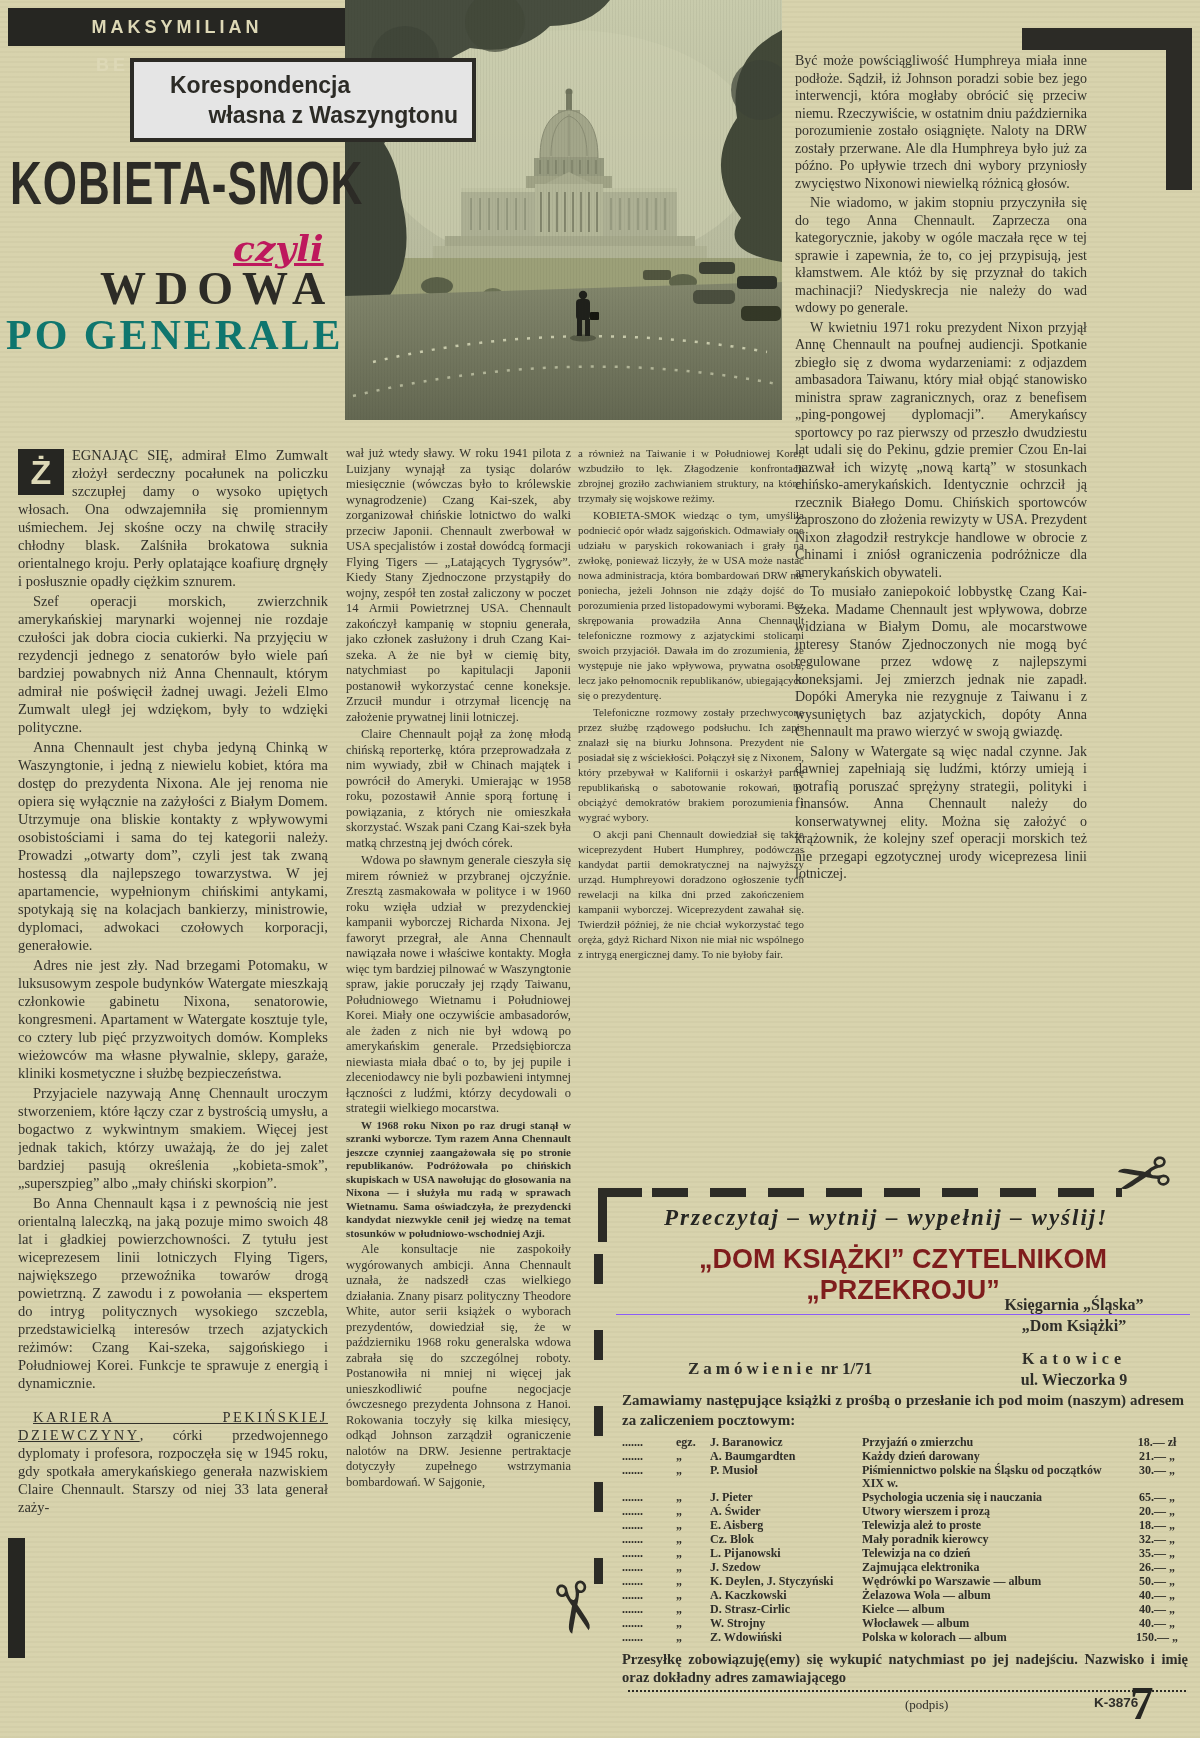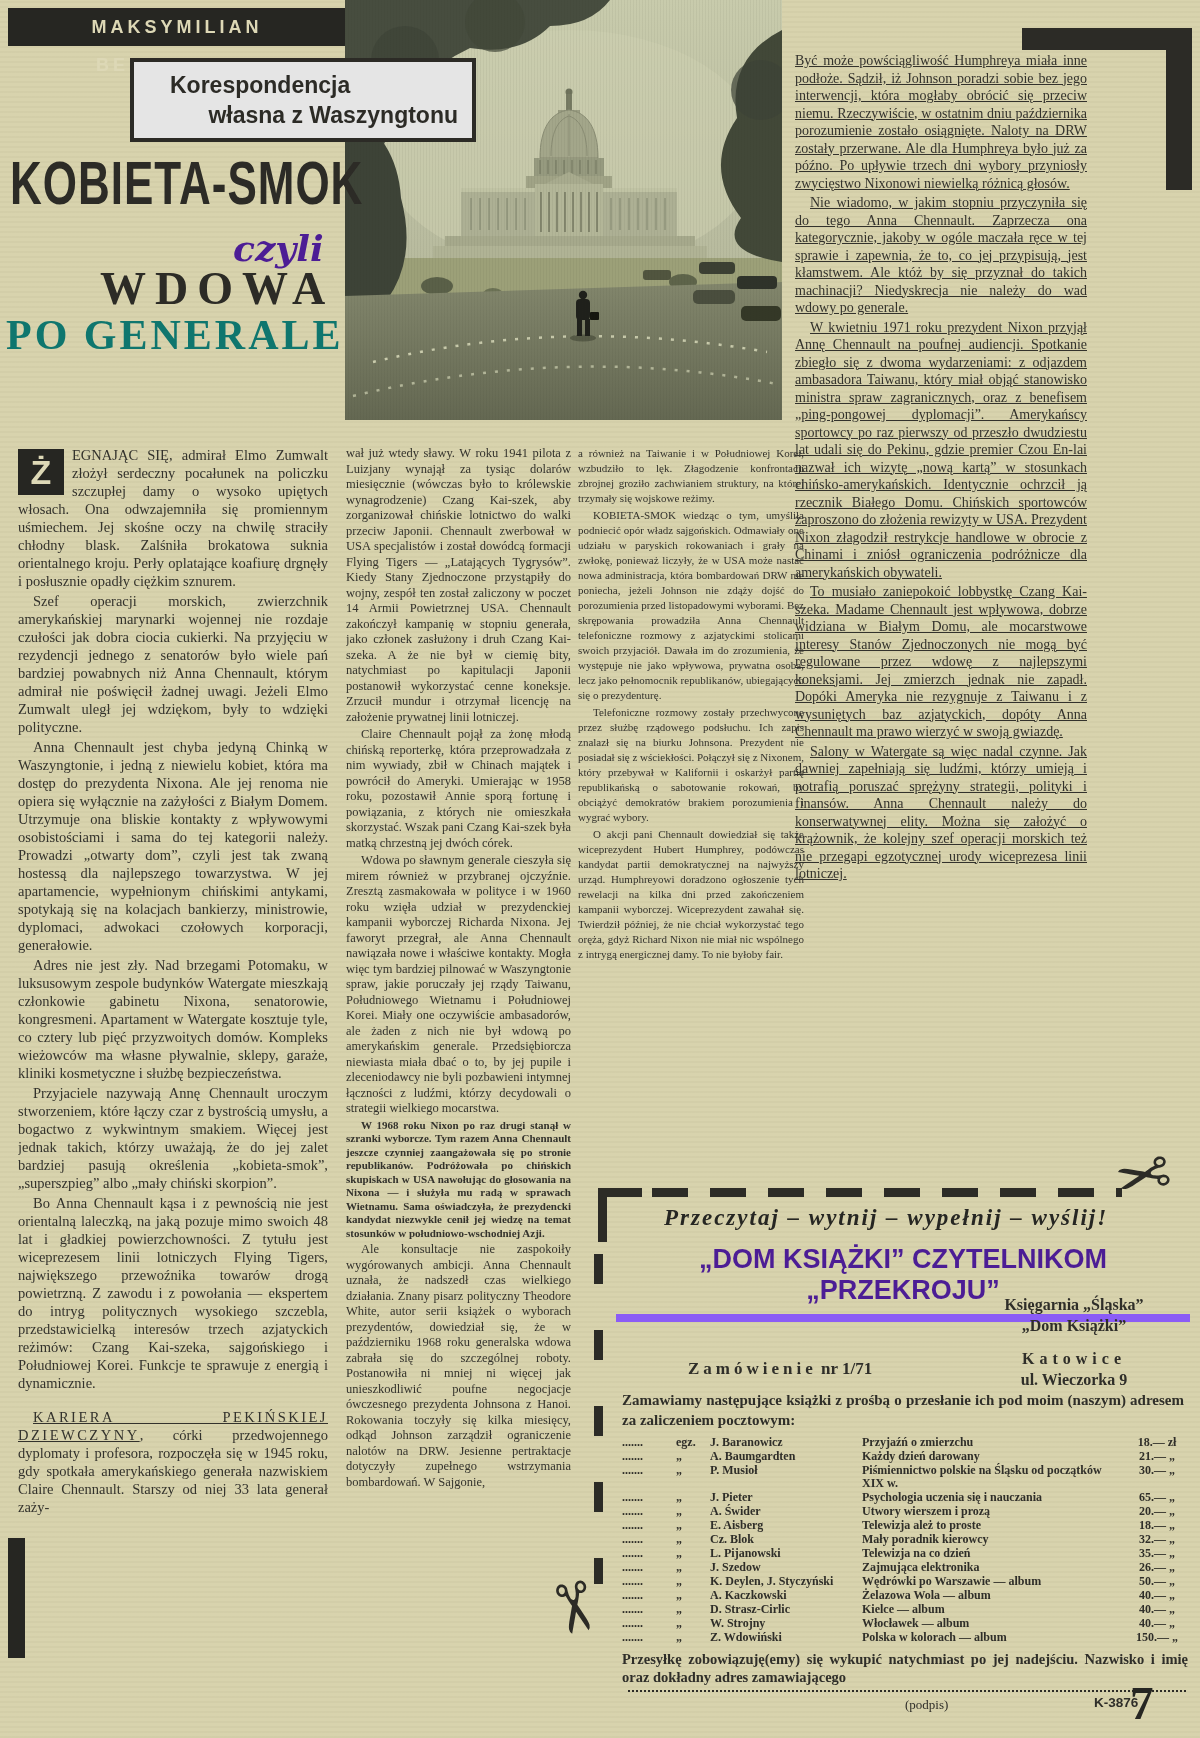--- a/index.html
+++ b/index.html
@@ -11,62 +11,62 @@
 
   
   .author-banner{left:8px;top:8px;width:338px;height:38px;background:#262622;color:#ddd8b6;
         font:700 18px/38px "Liberation Sans",sans-serif;letter-spacing:4px;text-align:center;}
   .kicker-box{left:130px;top:58px;width:346px;height:84px;border:4px solid #2c2b26;background:#e5e5e5;
         box-sizing:border-box;padding:8px 10px 0 10px;font:700 23px/30px "Liberation Sans",sans-serif;color:#2c2b26;z-index:3;}
   .kicker-box .k1{padding-left:26px;}
   .kicker-box .k2{text-align:right;padding-right:4px;}
   .title{left:10px;top:152px;width:340px;margin:0;font:900 44px/1 "Liberation Sans",sans-serif;
         color:#2c2b26;transform:scaleY(1.4);transform-origin:left top;letter-spacing:1px;white-space:nowrap;}
-  .czyli{left:233px;top:230px;font:italic 700 36px/1 "DejaVu Serif",serif;color:#4c1d95;}
+  .czyli{left:233px;top:230px;font:italic 700 36px/1 "DejaVu Serif",serif;color:#be185d;text-decoration:underline;}
   .sub1{left:100px;top:266px;font:700 46px/1 "Liberation Serif",serif;letter-spacing:9px;color:#2c2b26;}
   .sub2{left:6px;top:314px;font:700 42px/1 "Liberation Serif",serif;letter-spacing:3px;color:#0f766e;white-space:nowrap;}
 
   
   .photo{left:345px;top:0;width:437px;height:420px;overflow:hidden;background:#b6b99c;}
   .photo svg{display:block;}
   .photo::after{content:"";position:absolute;inset:0;pointer-events:none;
         background:repeating-linear-gradient(90deg, rgba(40,42,28,.05) 0 1px, transparent 1px 3px);}
 
   
   .corner-bracket{left:1022px;top:28px;width:170px;height:162px;box-sizing:border-box;
         border-top:22px solid #2c2b26;border-right:26px solid #2c2b26;}
 
   
   .col{position:absolute;text-align:justify;overflow:hidden;color:#33322c;}
   .col p{margin:0 0 2px 0;text-indent:15px;}
   .col p:first-child{text-indent:0;}
   .col1{left:18px;top:446px;width:310px;height:1210px;font-size:14.5px;line-height:18px;}
   .col2{left:346px;top:446px;width:225px;height:1212px;font-size:12.5px;line-height:15.5px;}
   .col3{left:578px;top:446px;width:226px;height:680px;font-size:11px;line-height:15px;}
-  .col4{left:795px;top:52px;width:292px;height:1120px;font-size:14px;line-height:17.5px;text-decoration:underline;}
+  .col4{left:795px;top:52px;width:292px;height:1120px;font-size:14px;line-height:17.5px;}
   .dropcap{float:left;width:46px;height:46px;background:#262622;color:#ddd8b6;text-align:center;
         font:700 34px/46px "Liberation Sans",sans-serif;margin:3px 8px 2px 0;}
   .kariera{margin-top:16px !important;}
   .lead{letter-spacing:2.5px;text-decoration:underline;}
   .small-print{font-size:11px !important;line-height:13.5px !important;font-weight:700;}
   .black-bar{left:8px;top:1538px;width:17px;height:120px;background:#262622;}
 
   
   .cut-corner{left:598px;top:1188px;width:44px;height:54px;box-sizing:border-box;
         border-top:9px solid #2c2b26;border-left:9px solid #2c2b26;}
   .cut-line-h{left:652px;top:1188px;width:470px;height:9px;
         background:repeating-linear-gradient(90deg,#2c2b26 0 36px,transparent 36px 58px);}
   .cut-line-v{left:594px;top:1254px;width:9px;height:330px;
         background:repeating-linear-gradient(180deg,#2c2b26 0 30px,transparent 30px 76px);}
   .scissors{color:#2c2b26;line-height:1;}
   .scissors-top{left:1116px;top:1144px;font-size:66px;transform:scaleX(-1) rotate(12deg);}
   .scissors-left{left:545px;top:1574px;font-size:68px;transform:rotate(78deg);}
   .strip-label{left:664px;top:1206px;font:italic 700 23px/1 "Liberation Serif",serif;letter-spacing:2px;color:#262622;}
-  .coupon-heading{left:616px;top:1244px;width:574px;text-align:center;color:#4c1d95;
-        font:900 27px/1.15 "Liberation Sans",sans-serif;border-bottom:8px solid #8b5cf6;padding-bottom:8px;}
+  .coupon-heading{left:616px;top:1244px;width:574px;text-align:center;color:#7f1d1d;
+        font:900 27px/1.15 "Liberation Sans",sans-serif;border-bottom:1px solid #8b5cf6;padding-bottom:8px;}
   .bookstore{left:958px;top:1294px;width:232px;text-align:center;font:700 16px/21px "Liberation Serif",serif;}
   .bs-city{letter-spacing:5px;margin-top:12px;}
   .order-line{left:688px;top:1360px;font:700 17px/1 "Liberation Serif",serif;}
   .order-label{letter-spacing:4px;}
   .coupon-intro{left:622px;top:1390px;width:562px;font:700 15px/20px "Liberation Serif",serif;text-align:justify;}
   .book-table{left:622px;top:1436px;width:566px;display:grid;
         grid-template-columns:48px 28px 146px 1fr 62px;column-gap:6px;row-gap:1px;
         font:700 12px/13px "Liberation Serif",serif;align-items:start;}
   .bp{text-align:center;white-space:nowrap;}
   .pledge{left:622px;top:1650px;width:566px;font:700 14.5px/18px "Liberation Serif",serif;text-align:justify;}

